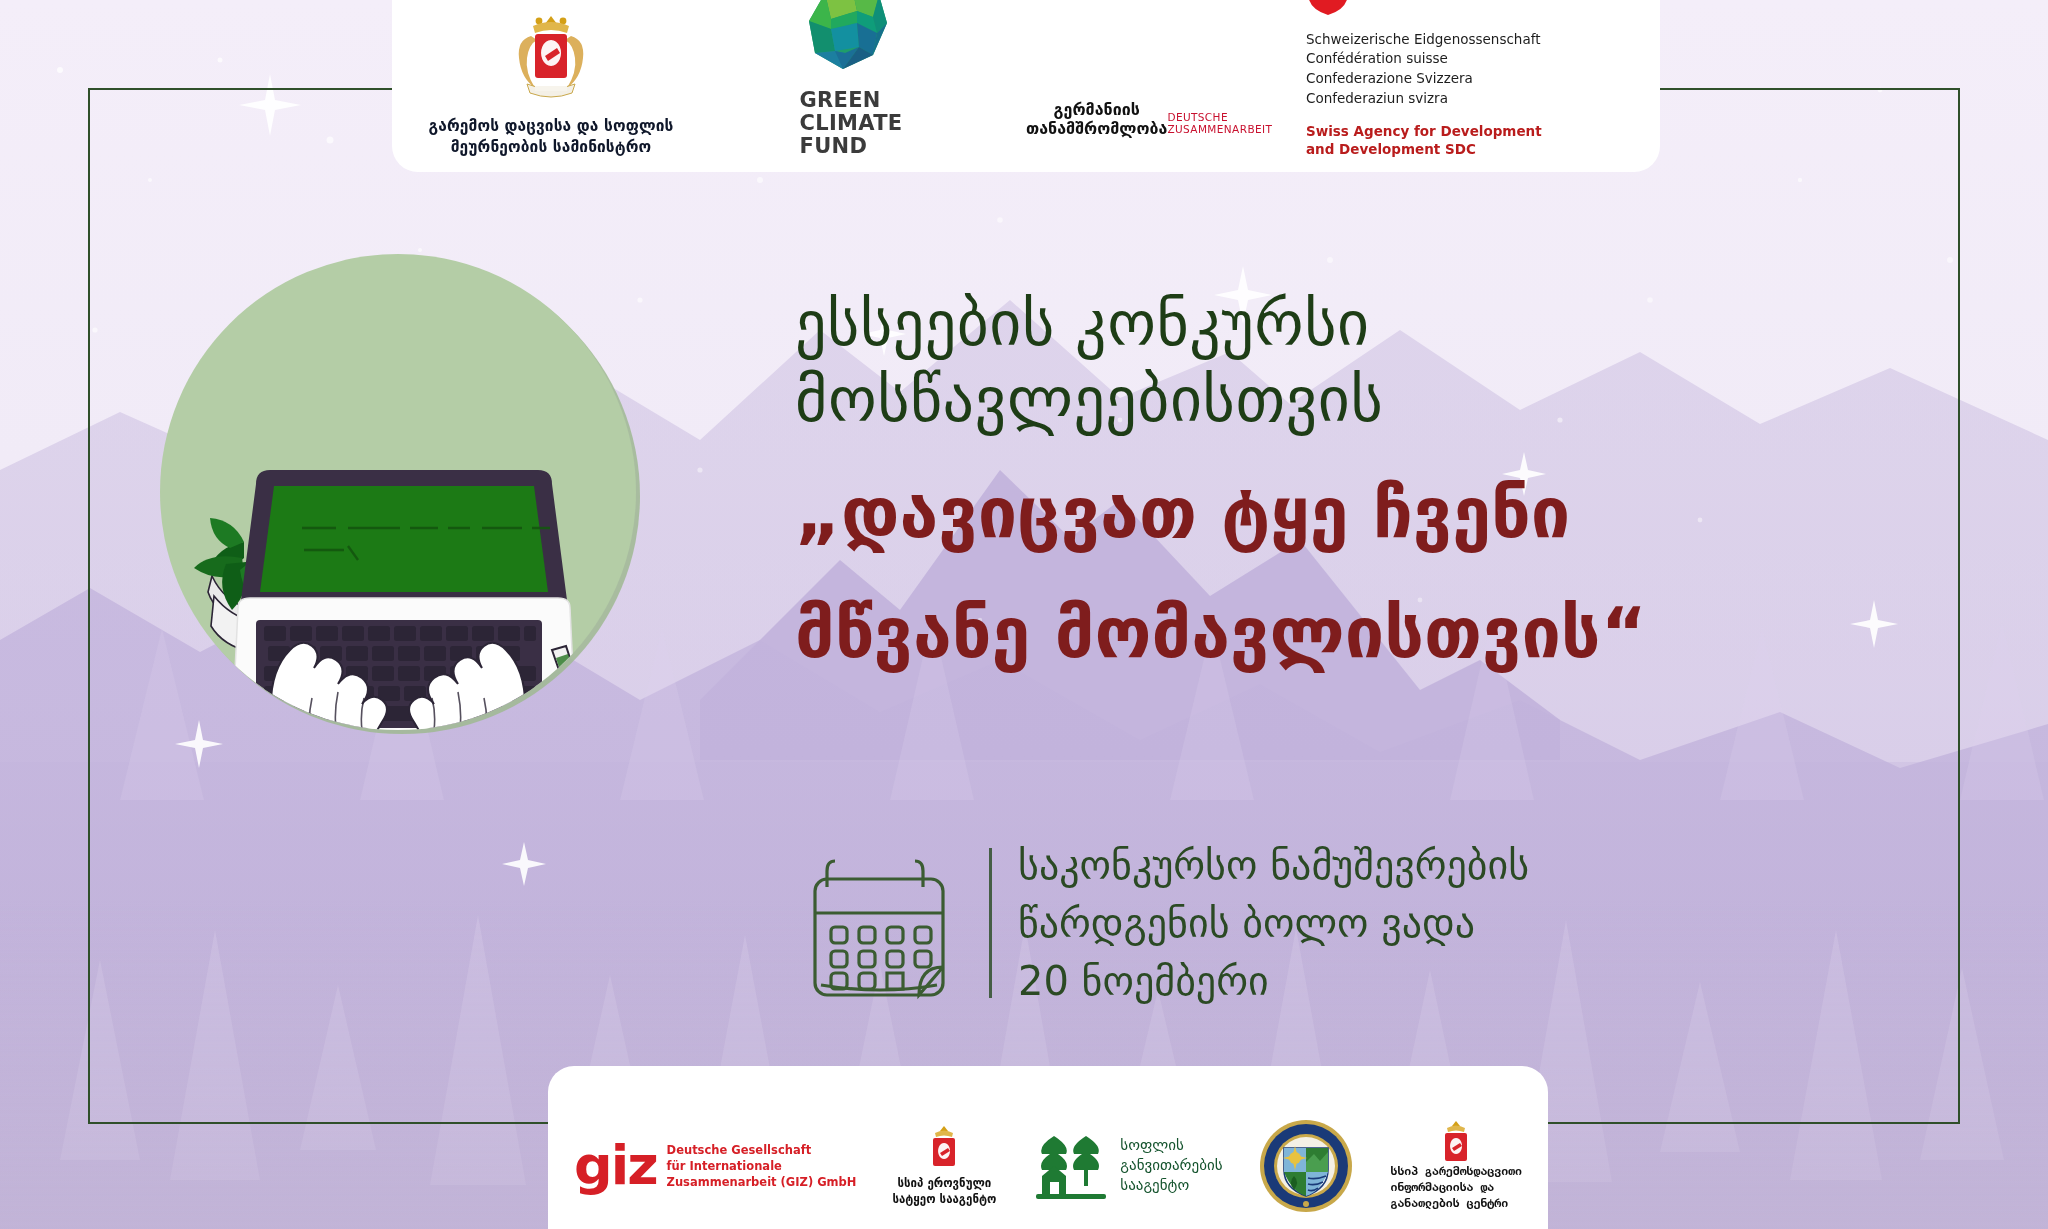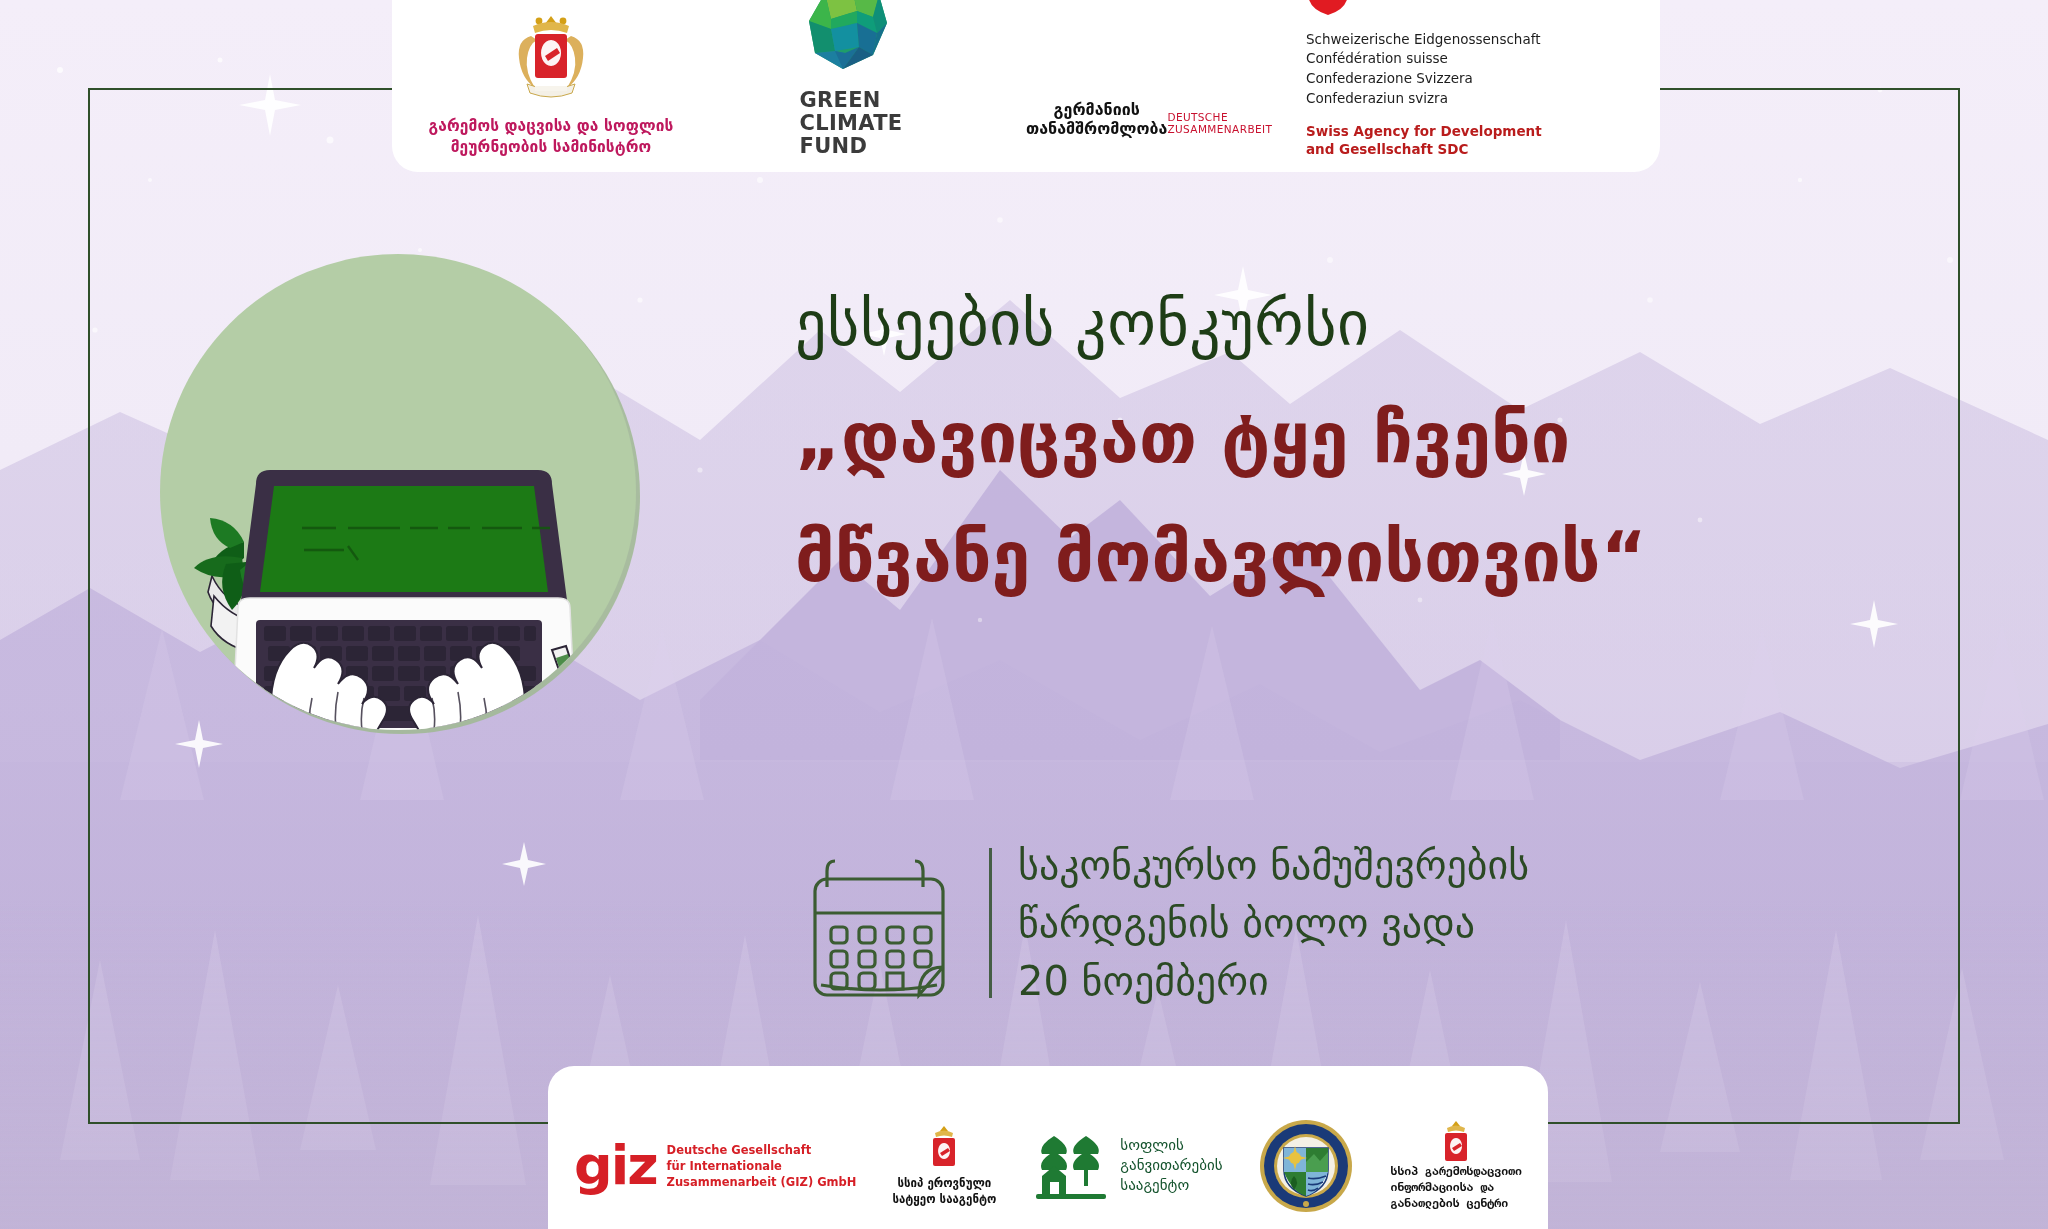--- a/index.html
+++ b/index.html
@@ -22,21 +22,21 @@
          border:2.5px solid #2f4f2a;box-sizing:border-box;}
 
   
   .header-card{position:absolute;left:392px;top:-40px;width:1268px;height:212px;
      background:#ffffff;border-radius:0 0 26px 26px;
      display:flex;align-items:flex-end;justify-content:space-between;
      padding:0 34px 14px 34px;box-sizing:border-box;}
   .hlogo{display:flex;flex-direction:column;align-items:center;}
   .hl-georgia{width:250px;}
   .hl-georgia .crest{margin:0 auto;}
-  .hl-georgia .gtxt{margin-top:8px;font-size:15.5px;font-weight:700;color:#be185d;
+  .hl-georgia .gtxt{margin-top:8px;font-size:15.5px;font-weight:700;color:#0f172a;
      text-align:center;line-height:1.35;letter-spacing:.1px;}
   .hl-gcf{display:flex;align-items:center;gap:12px;width:250px;justify-content:center;}
   .gcf-words{font-size:21px;font-weight:700;color:#3b3b3b;line-height:1.1;letter-spacing:.3px;}
   .hl-de{width:230px;display:flex;flex-direction:row;align-items:center;}
   .de-geo{font-size:16px;font-weight:700;color:#111;text-align:center;line-height:1.2;margin-top:-4px;}
   .de-sub{font-size:10.5px;font-weight:400;color:#c8102e;letter-spacing:.4px;margin-top:3px;}
   .hl-ch{display:flex;gap:13px;align-items:flex-start;width:320px;}
   .ch-lines{font-size:13.5px;color:#1d1d1d;line-height:1.46;}
   .ch-bold{font-size:13.5px;font-weight:700;color:#b91c1c;line-height:1.35;margin-top:13px;}
 
@@ -252,21 +252,21 @@
       </svg>
       <div>
         <div class="ch-lines">
           <div>Schweizerische Eidgenossenschaft</div>
           <div>Confédération suisse</div>
           <div>Confederazione Svizzera</div>
           <div>Confederaziun svizra</div>
         </div>
         <div class="ch-bold">
           <div>Swiss Agency for Development</div>
-          <div>and Gesellschaft SDC</div>
+          <div>and Development SDC</div>
         </div>
       </div>
     </div>
   </div>
 
   <svg class="illus" viewBox="0 0 492 492">
     <defs>
         <clipPath id="circClip">
           <circle cx="246" cy="246" r="238"></circle>
         </clipPath>
@@ -393,20 +393,21 @@
       </g>
       <g>
         <path d="M400 404 l14 -4 l34 104 l-8 12 l-6 -14 Z" fill="#f1f1f1" stroke="#2c2536" stroke-width="2"></path>
         <path d="M404 412 l12 -4 l28 86 l-12 4 Z" fill="#2f7a2c" opacity=".85"></path>
       </g>
     </g>
   </svg>
 
   <div class="content">
     <div class="kicker">ესსეების კონკურსი</div>
+    <div class="kicker">მოსწავლეებისთვის</div>
     <div class="headline">„დავიცვათ ტყე ჩვენი</div>
     <div class="headline">მწვანე მომავლისთვის“</div>
   </div>
 
   <div class="deadline">
     <svg class="cal-wrap" viewBox="0 0 168 168">
       <g fill="none" stroke="#3b5c32" stroke-width="3.2">
         <path d="M40 22 q-8 0 -8 10 l0 16"></path>
         <path d="M120 22 q8 0 8 10 l0 16"></path>
         <rect x="20" y="40" width="128" height="116" rx="12"></rect>

